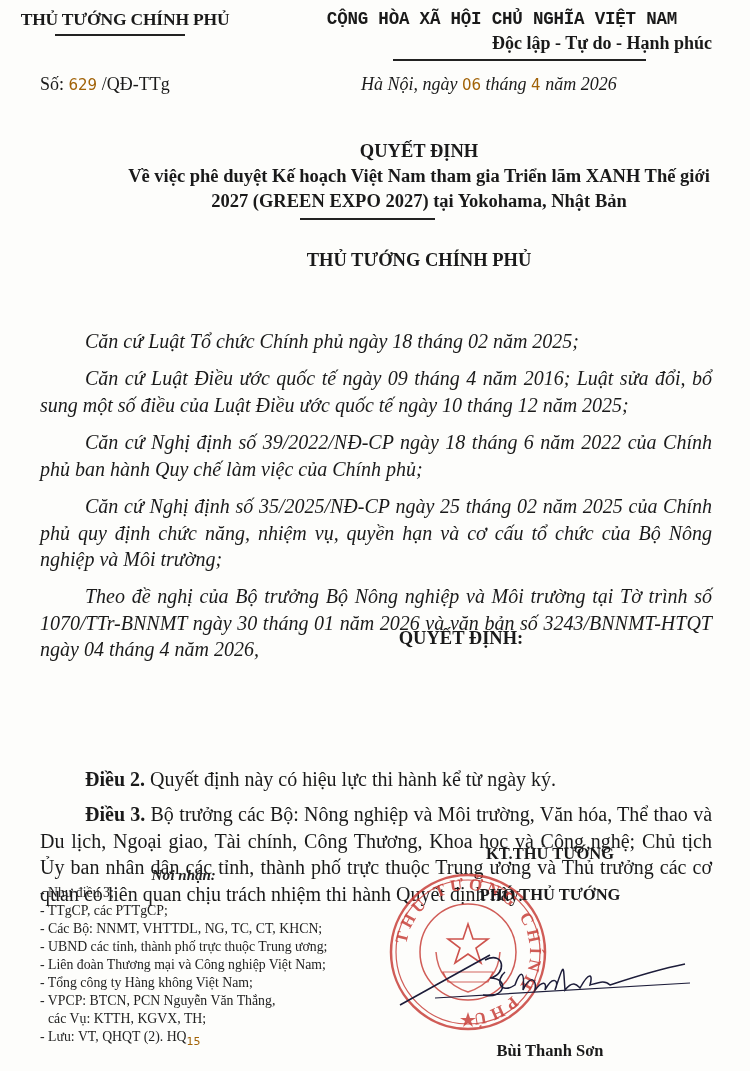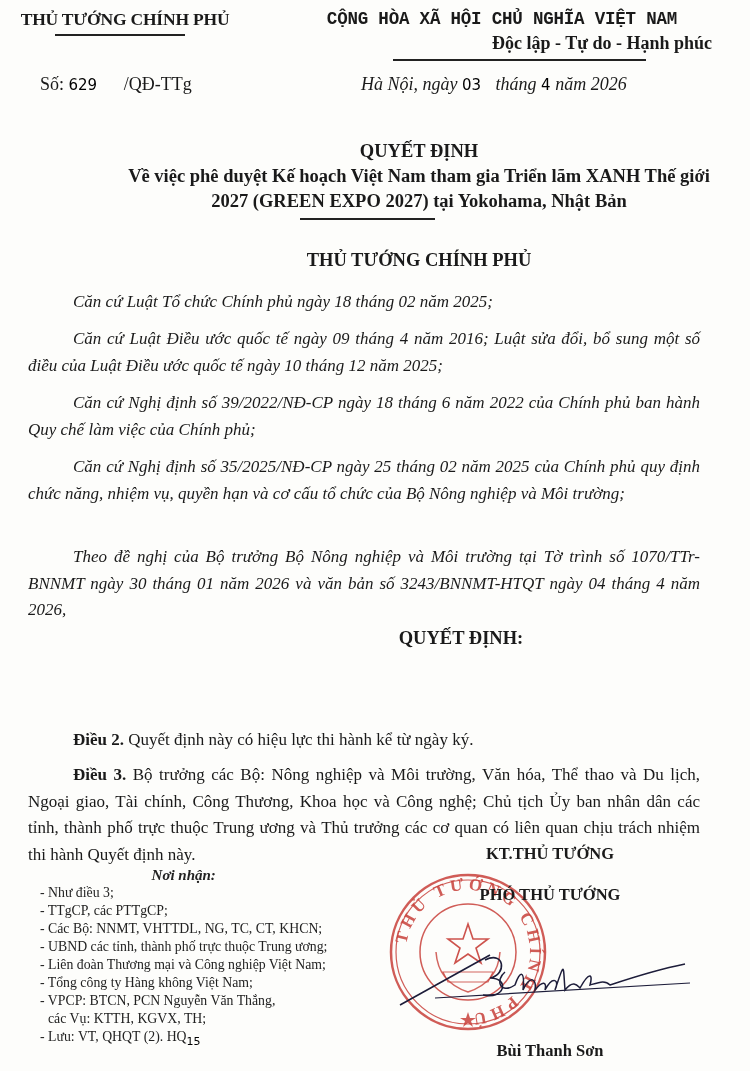--- a/index.html
+++ b/index.html
@@ -13,25 +13,25 @@
   .page { position: absolute; left: 0; top: 0; width: 750px; height: 1071px; border-radius: 12px; }
   .abs { position: absolute; white-space: nowrap; }
   .italic { font-style: italic; }
   .hline { position: absolute; height: 1.6px; background: #222; }
 
   .hdr-left { left: 0; top: 9px; width: 250px; font-size: 17.5px; font-weight: bold; text-align: center; letter-spacing: -0.2px; }
   .hdr-right { left: 292px; top: 9px; width: 420px; font-size: 17.5px; font-weight: bold; text-align: center; letter-spacing: -0.2px; font-family: Liberation Mono, monospace; }
   .hdr-right-sub { left: 292px; top: 33px; width: 420px; font-size: 18px; font-weight: bold; text-align: right; }
 
   .so-line { left: 40px; top: 74px; font-size: 18px; }
-  .hand { font-family: "DejaVu Sans", sans-serif; font-size: 15px; color: #000000; }
+  .hand { font-family: "DejaVu Sans", sans-serif; font-size: 15px; color: #a16207; }
   .date-line { left: 361px; top: 74px; font-size: 18px; font-style: italic; }
 
   .title { left: 0; width: 750px; text-align: center; font-weight: bold; font-size: 18.5px; padding-left: 44px; }
-  .para { position: absolute; left: 28px; width: 672px; font-size: 17px; line-height: 26.5px; text-align: justify; }
+  .para { position: absolute; left: 40px; width: 672px; font-size: 20px; line-height: 26.5px; text-align: justify; margin-top: 39px; }
   .para .indent { display: inline-block; width: 45px; }
   .para.italic { font-style: italic; }
 
   .recv { position: absolute; left: 40px; top: 866px; font-family: "Liberation Serif", serif; font-size: 13.8px; line-height: 18px; color: #222; }
   .recv .label { font-weight: bold; font-style: italic; font-size: 15px; text-align: center; }
 
   .sign-block { position: absolute; left: 420px; width: 260px; text-align: center; font-weight: bold; font-size: 16.5px; }
   .seal { position: absolute; left: 388px; top: 872px; width: 160px; height: 160px; }
   .signature { position: absolute; left: 395px; top: 950px; width: 300px; height: 60px; }
 </style>
@@ -43,27 +43,27 @@
   <div class="abs hdr-left">THỦ TƯỚNG CHÍNH PHỦ</div>
   <div class="hline" style="left:55px; top:34px; width:130px;"></div>
 
   <div class="abs hdr-right">CỘNG HÒA XÃ HỘI CHỦ NGHĨA VIỆT NAM</div>
   <div class="abs hdr-right-sub">Độc lập - Tự do - Hạnh phúc</div>
   <div class="hline" style="left:393px; top:59px; width:253px;"></div>
 
   <div class="abs so-line">
     <span>Số:</span>
     <span class="hand">629</span>
-    <span style="margin-left:22px">/QĐ-TTg</span>
+    <span style="margin-left:0">/QĐ-TTg</span>
   </div>
 
   <div class="abs date-line">
     <span>Hà Nội, ngày</span>
-    <span class="hand" style="font-style:normal">03</span>
-    <span style="margin-left:10px">tháng</span>
+    <span class="hand" style="font-style:normal">06</span>
+    <span style="">tháng</span>
     <span class="hand" style="font-style:normal">4</span>
     <span>năm 2026</span>
   </div>
 
   <div class="abs title" style="top:141px;">QUYẾT ĐỊNH</div>
   <div class="abs title" style="top:166px;">Về việc phê duyệt Kế hoạch Việt Nam tham gia Triển lãm XANH Thế giới</div>
   <div class="abs title" style="top:191px;">2027 (GREEN EXPO 2027) tại Yokohama, Nhật Bản</div>
   <div class="hline" style="left:300px; top:218px; width:135px;"></div>
 
   <div class="abs title" style="top:250px;">THỦ TƯỚNG CHÍNH PHỦ</div>

